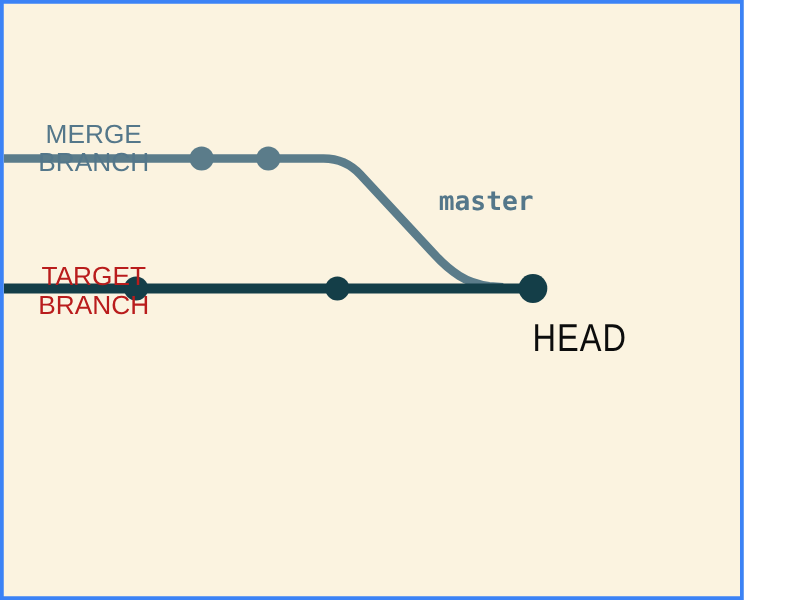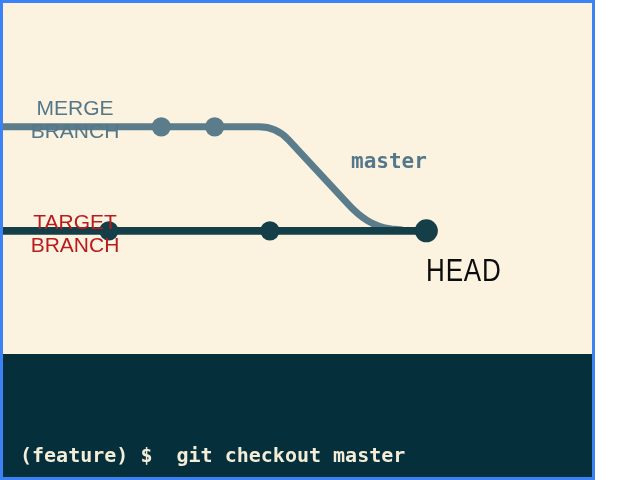--- a/index.html
+++ b/index.html
@@ -100,20 +100,14 @@
   <div class="branch-label target-branch-label">
     <div>TARGET</div>
     <div>BRANCH</div>
   </div>
 
   <div class="mono-label feature-label">master</div>
 
 
   <div class="head-label">HEAD</div>
 
-  <div class="terminal">
-    <div class="terminal-text">
-      <div>(feature) $  git checkout master</div>
-      
-    </div>
-  </div>
 
 </div>
 
 </body></html>

